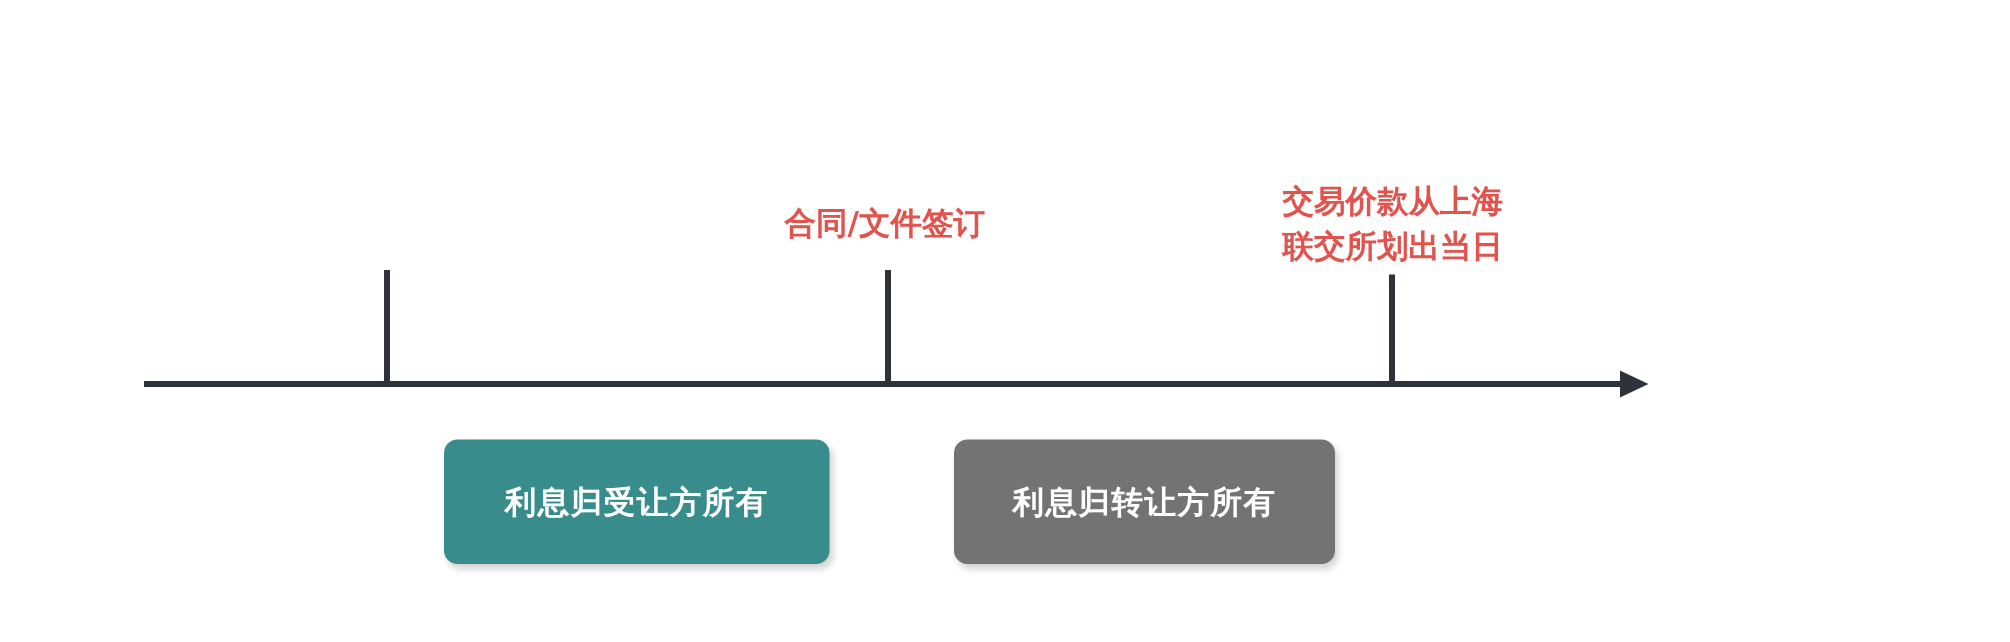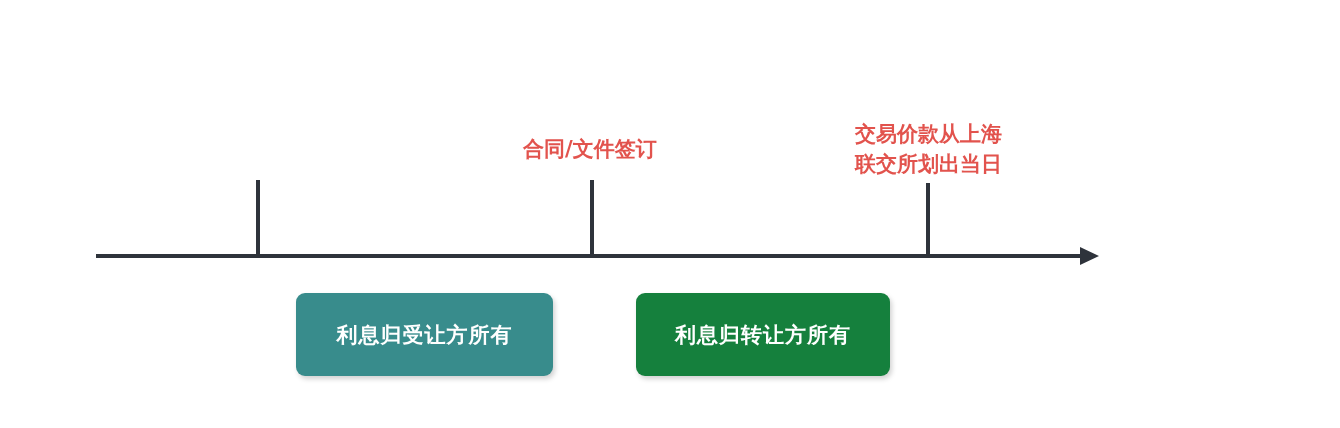--- a/index.html
+++ b/index.html
@@ -94,21 +94,21 @@
     top: 293px;
     width: 257px;
     height: 83px;
     background: #388C8C;
   }
   .period-box-2 {
     left: 636px;
     top: 293px;
     width: 254px;
     height: 83px;
-    background: #15803d;
+    background: #737373;
   }
 </style>
 </head>
 <body>
 
 <div id="timeline-diagram">
 
   <div class="axis-line"></div>
 
   <div class="axis-arrow">

